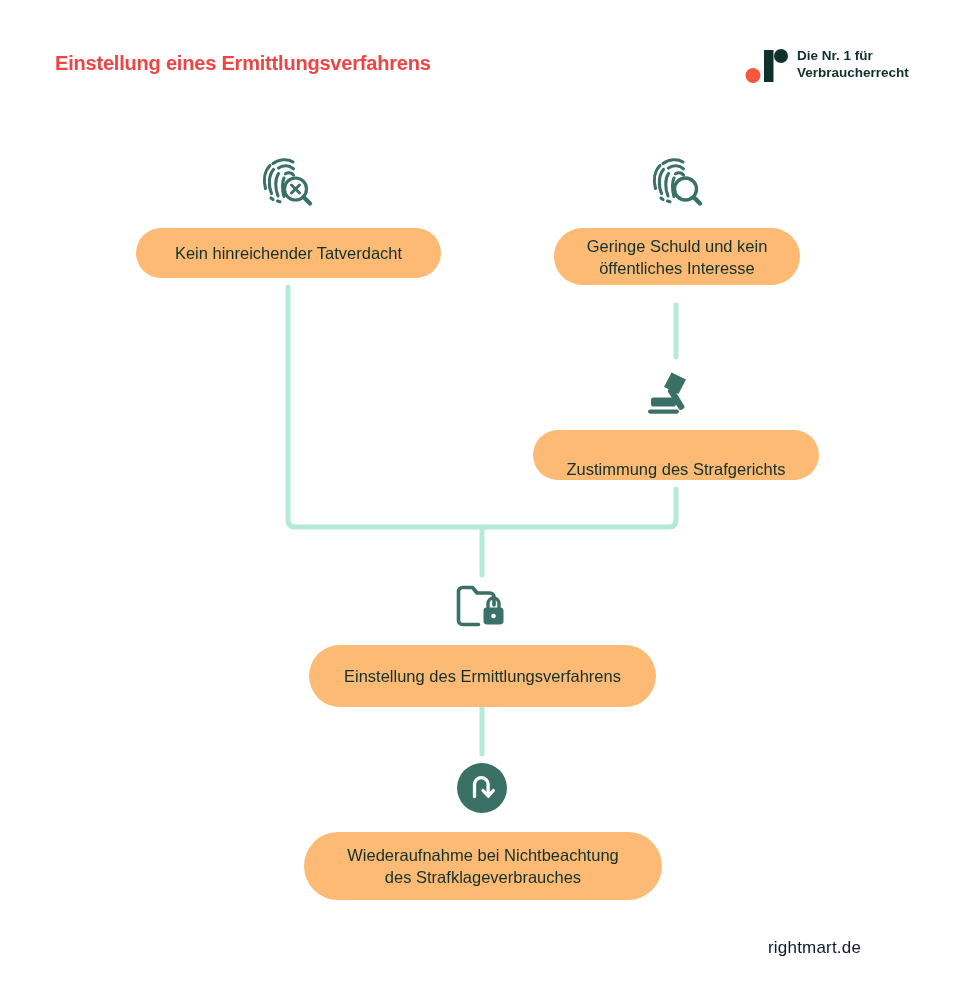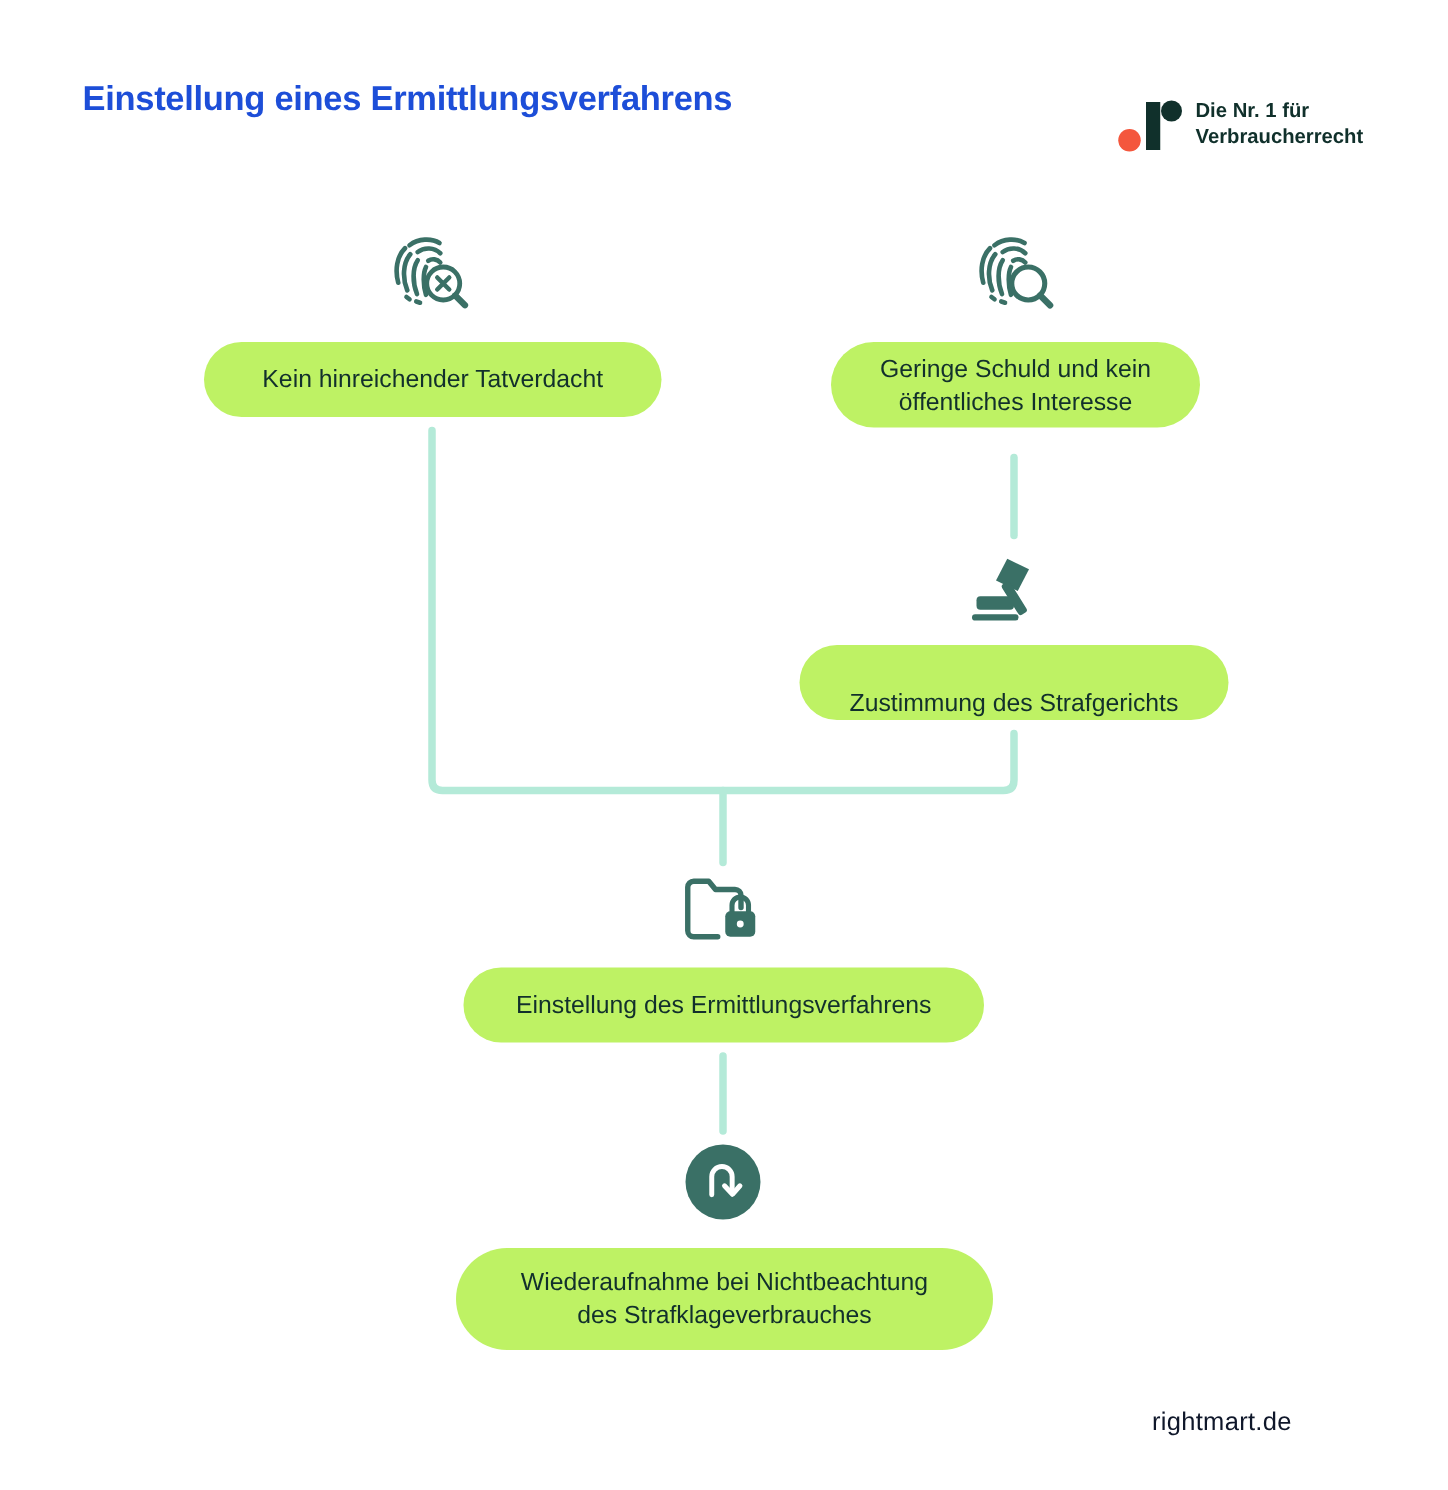--- a/index.html
+++ b/index.html
@@ -21,31 +21,31 @@
     position: relative;
     width: 965px;
     height: 993px;
   }
 
   
   .page-title {
     position: absolute;
     left: 55px;
     top: 52px;
-    font-size: 23px;
+    font-size: 20px;
     font-weight: bold;
     letter-spacing: -0.2px;
-    color: #1d4ed8;
+    color: #ef4444;
     white-space: nowrap;
   }
 
   .brand-logo {
     position: absolute;
     left: 745px;
-    top: 64px;
+    top: 46px;
     width: 175px;
     height: 42px;
   }
   .brand-mark {
     position: absolute;
     left: 0;
     top: 0;
     width: 44px;
     height: 40px;
   }
@@ -67,37 +67,37 @@
     left: 0;
     top: 0;
     width: 965px;
     height: 993px;
     pointer-events: none;
   }
 
   
   .pill {
     position: absolute;
-    background: #bef264;
+    background: #fdba74;
     border-radius: 999px;
     color: #12302c;
     font-size: 16.5px;
     line-height: 22px;
     text-align: center;
     display: flex;
     align-items: center;
     justify-content: center;
     box-sizing: border-box;
     padding: 0 26px;
   }
 
   .pill-tatverdacht   { left: 136px; top: 228px; width: 305px; height: 50px; }
   .pill-geringe       { left: 554px; top: 228px; width: 246px; height: 57px; }
   .pill-zustimmung    { left: 533px; top: 430px; width: 286px; height: 50px; align-items: flex-end; }
-  .pill-einstellung   { left: 309px; top: 645px; width: 347px; height: 50px; }
+  .pill-einstellung   { left: 309px; top: 645px; width: 347px; height: 62px; }
   .pill-wiederaufnahme{ left: 304px; top: 832px; width: 358px; height: 68px; }
 
   
   .icon {
     position: absolute;
     display: block;
   }
   .icon-fingerprint-x { left: 259px; top: 155px; width: 56px; height: 56px; }
   .icon-fingerprint   { left: 649px; top: 155px; width: 56px; height: 56px; }
   .icon-gavel         { left: 645px; top: 370px; width: 54px; height: 46px; }

